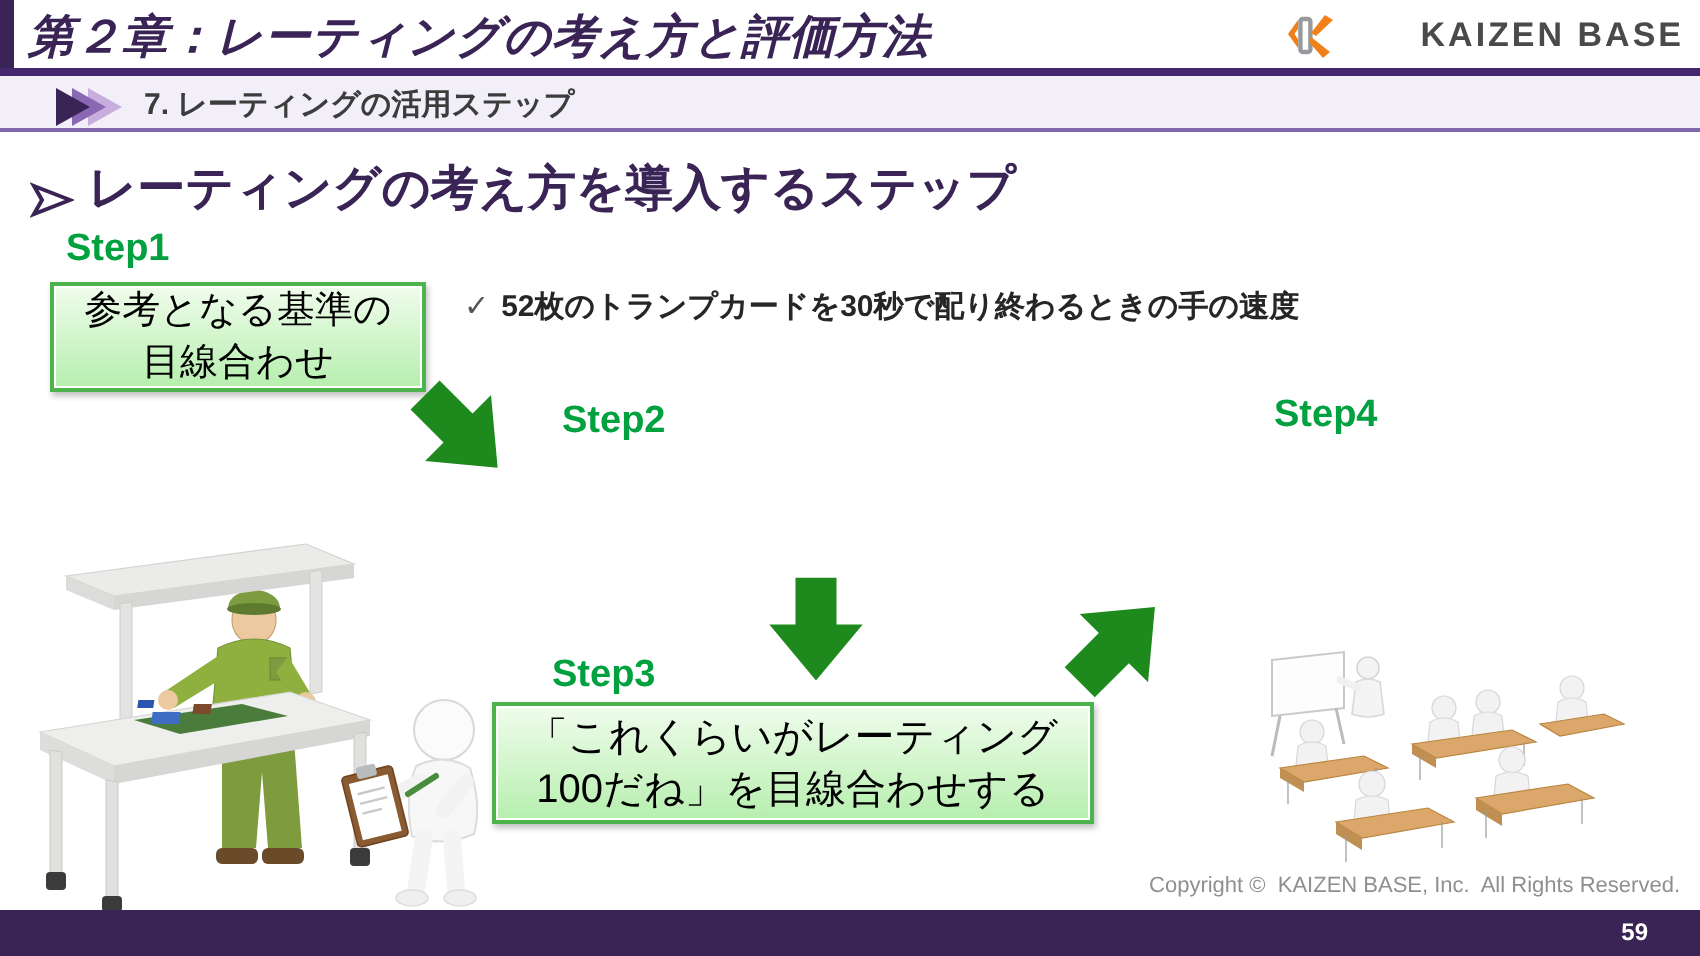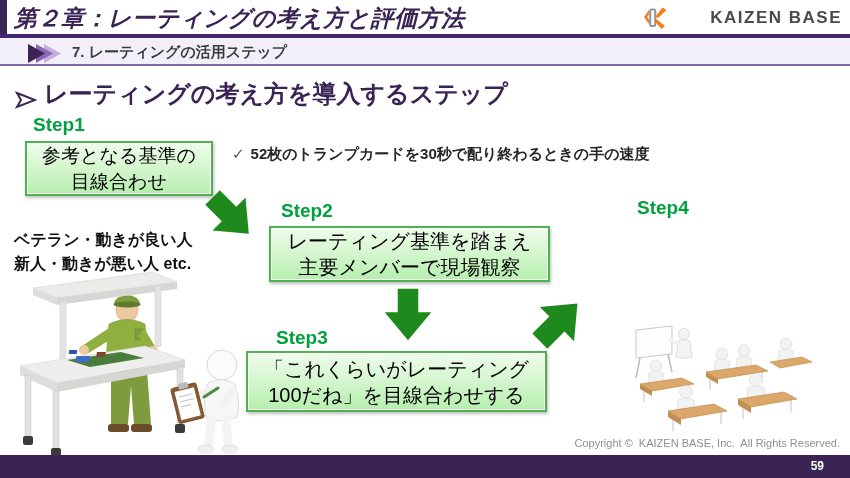--- a/index.html
+++ b/index.html
@@ -117,36 +117,32 @@
   </div>
 
   <div class="step-label" id="step1-label">Step1</div>
   <div class="step-box" id="step1-box">参考となる基準の
 目線合わせ</div>
 
   <ul class="checklist">
     <li><span class="check">✓</span><span>52枚のトランプカードを30秒で配り終わるときの手の速度</span></li>
   </ul>
 
-  <div class="side-note">ベテラン・動きが良い人
-新人・動きが悪い人 etc.</div>
 
   <svg class="flow-arrow" id="arrow1" width="56" height="56" viewBox="0 0 60 60">
     <polygon points="19,2 41,2 41,27 55,27 30,57 5,27 19,27"></polygon>
   </svg>
   <svg class="flow-arrow" id="arrow2" width="58" height="56" viewBox="0 0 60 60">
     <polygon points="19,2 41,2 41,27 55,27 30,57 5,27 19,27"></polygon>
   </svg>
   <svg class="flow-arrow" id="arrow3" width="58" height="58" viewBox="0 0 60 60">
     <polygon points="19,2 41,2 41,27 55,27 30,57 5,27 19,27"></polygon>
   </svg>
 
   <div class="step-label" id="step2-label">Step2</div>
-  <div class="step-box" id="step2-box">レーティング基準を踏まえ
-主要メンバーで現場観察</div>
 
   <div class="step-label" id="step3-label">Step3</div>
   <div class="step-box" id="step3-box">「これくらいがレーティング
 100だね」を目線合わせする</div>
 
   <div class="step-label" id="step4-label">Step4</div>
 
   <svg class="illus" id="worker-illus" width="185" height="190" viewBox="0 0 185 190">
 
     <ellipse cx="122" cy="44" rx="11" ry="12" fill="#edc9a0" stroke="#c9a276" stroke-width="0.6"></ellipse>

